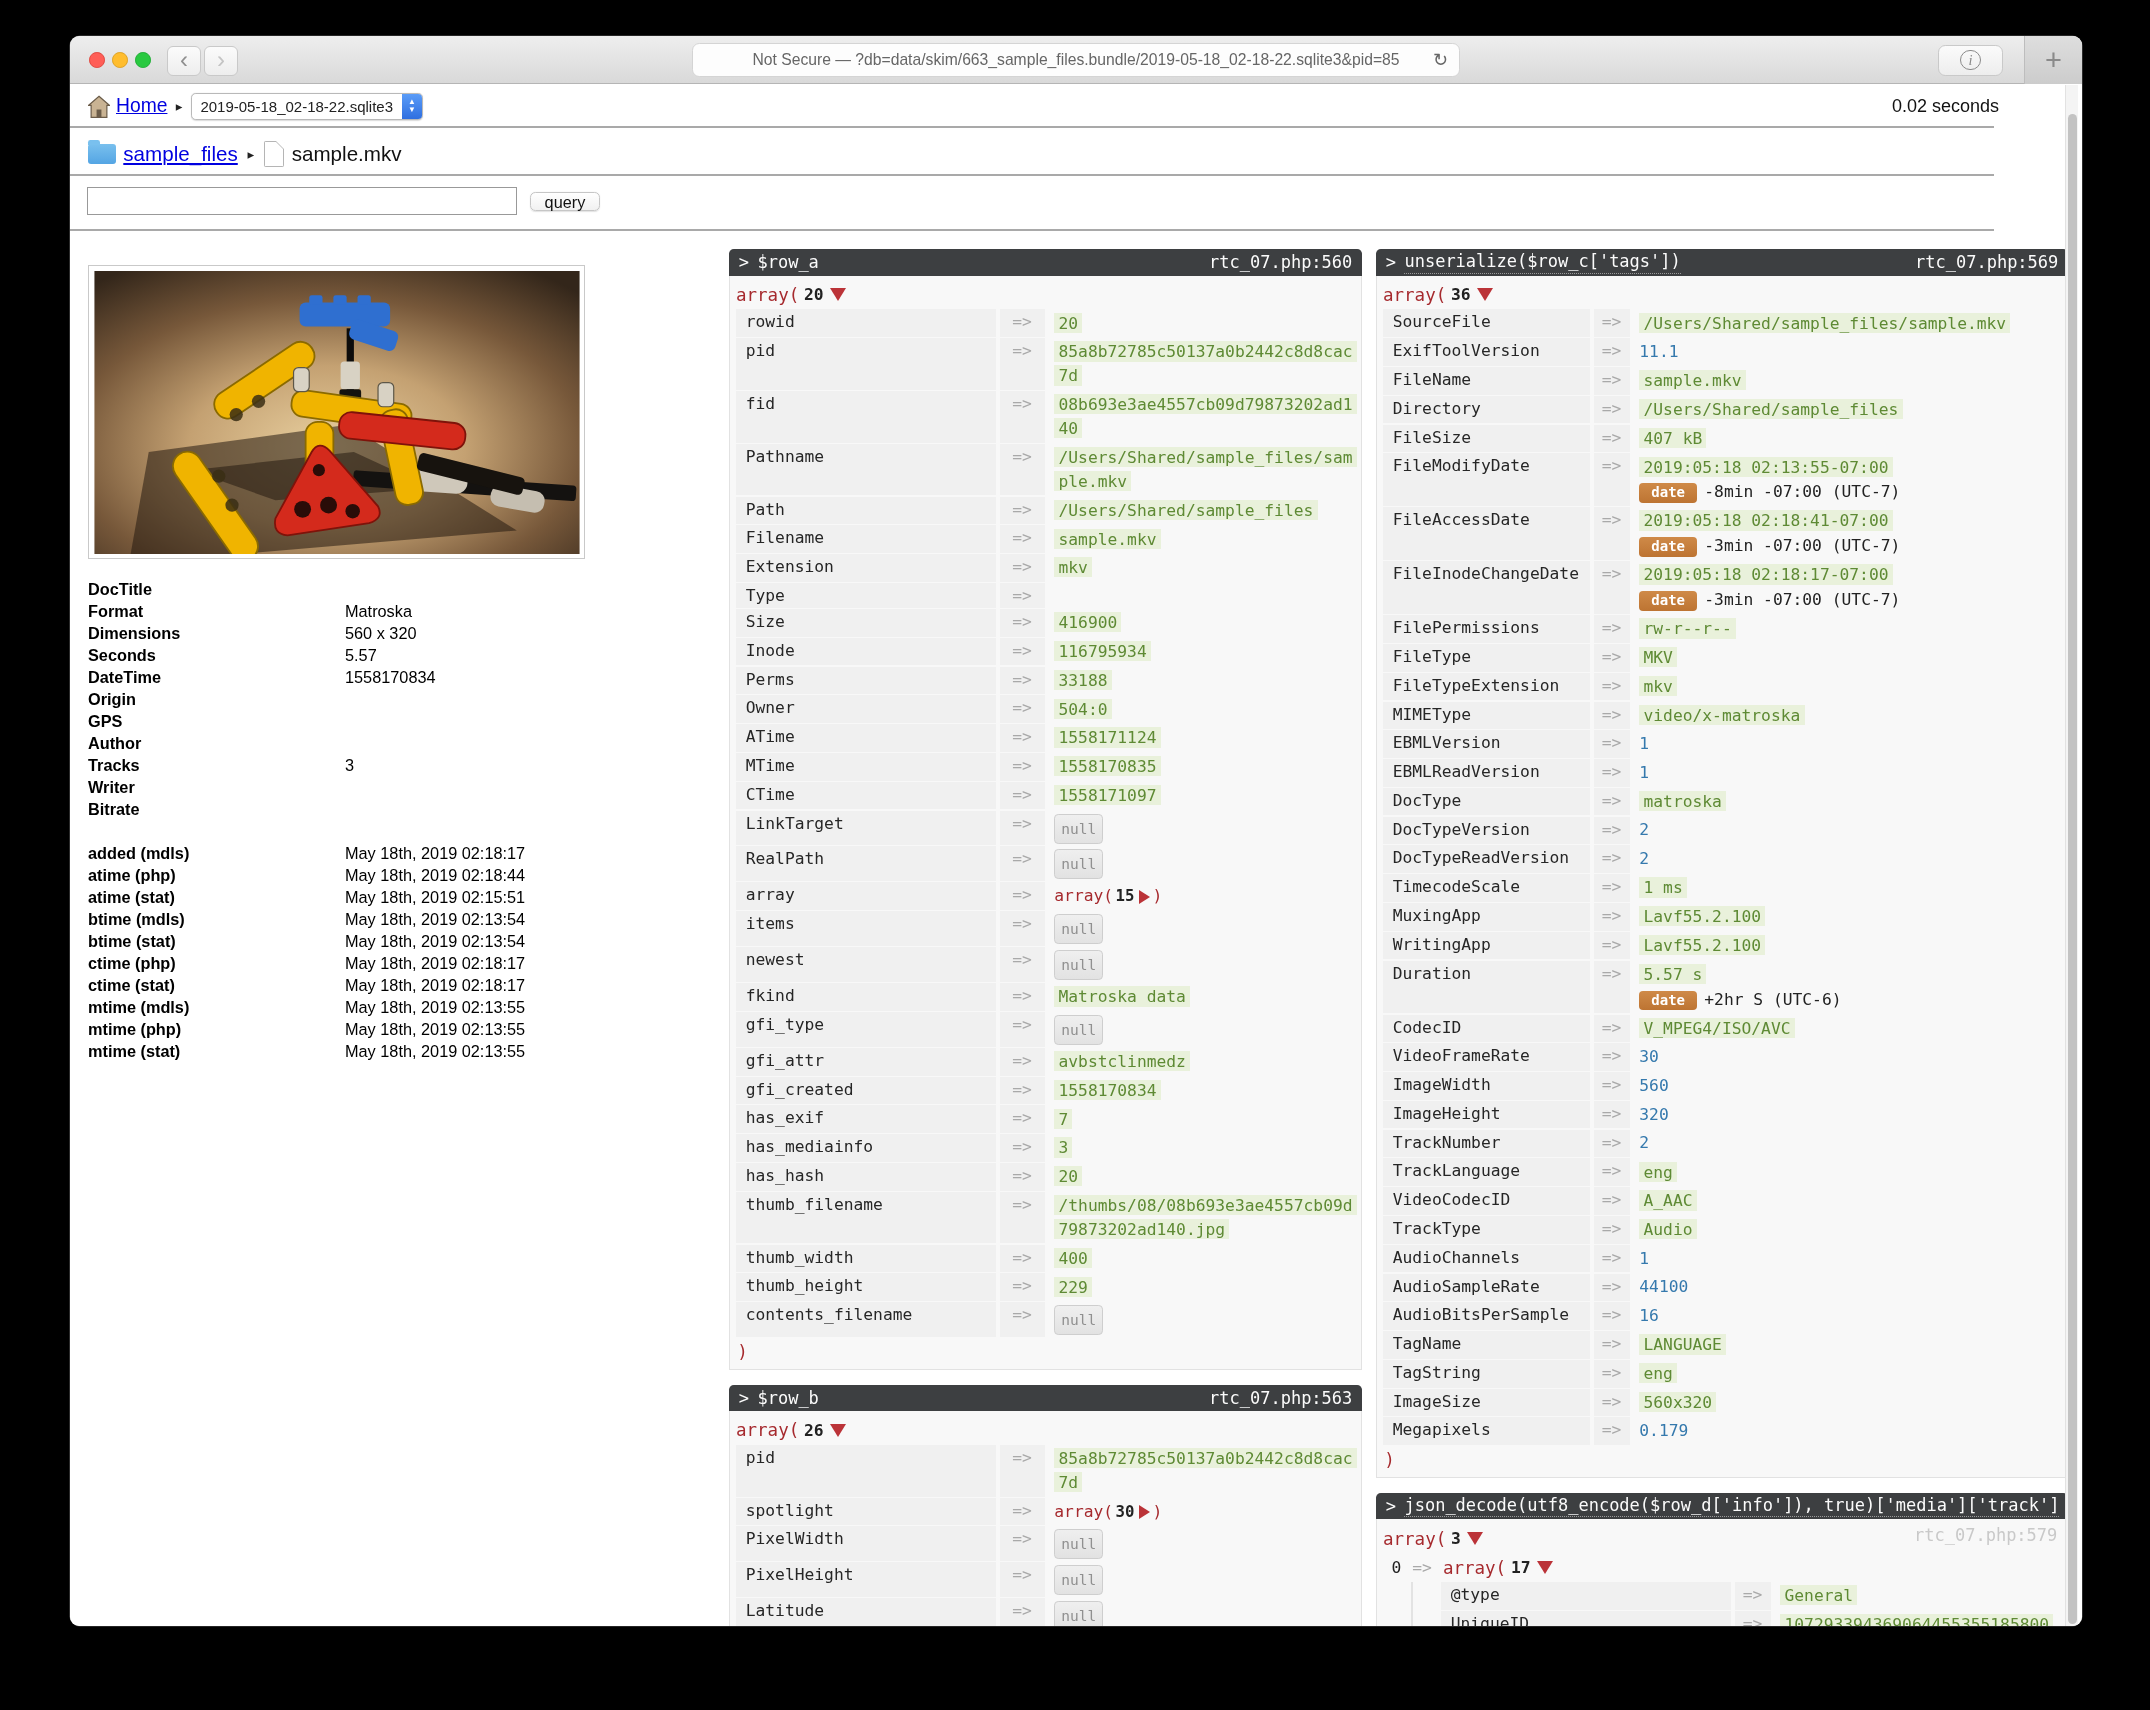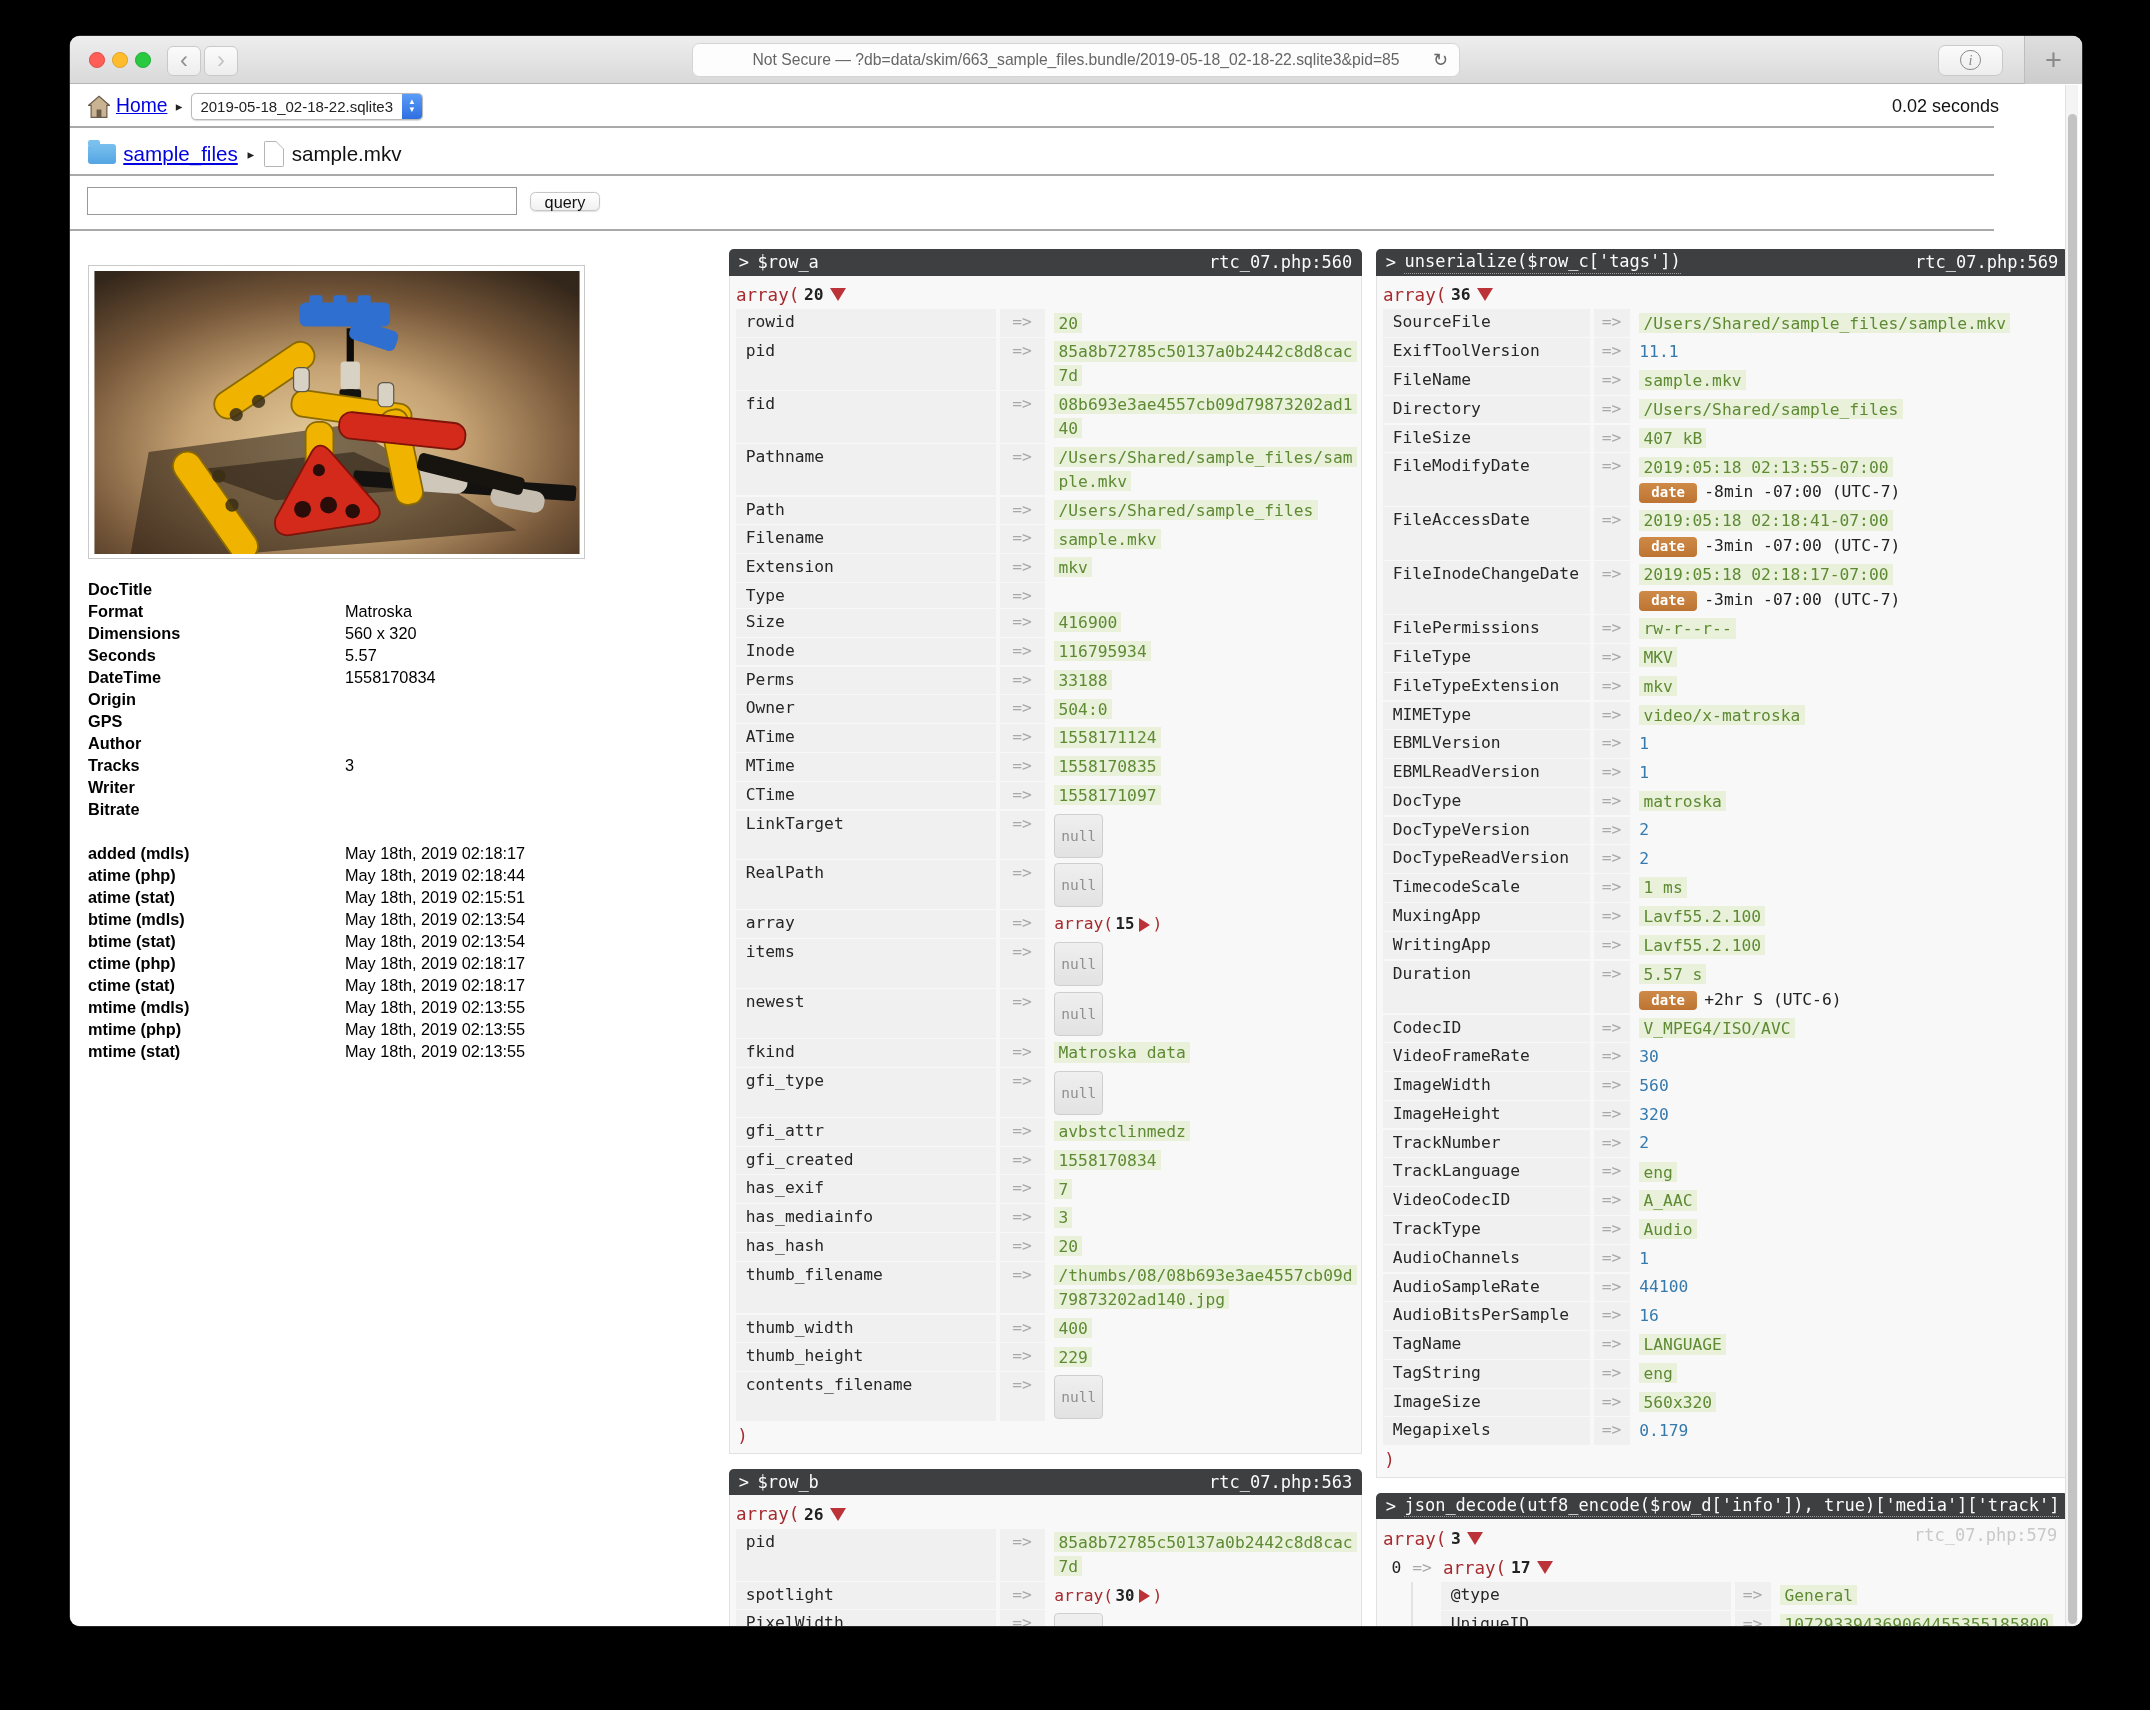--- a/index.html
+++ b/index.html
@@ -73,21 +73,21 @@
   .tri-right{display:inline-block;width:0;height:0;border-top:7.9px solid transparent;border-bottom:7.9px solid transparent;border-left:11.5px solid var(--redb);margin:0 2.4px;vertical-align:-2.4px}
   .closeline{font-size:17.5px;color:var(--red);padding:3.6px 0 0 1.2px}
   .krow{display:flex;align-items:stretch;margin-bottom:1.2px;min-height:25px;font-size:16.3px}
   .kkey{flex:none;width:260px;background:var(--stripe);padding:3px 2.4px 3px 9.7px;color:var(--keyc);overflow:hidden;white-space:nowrap}
   .karr{flex:none;width:45px;background:var(--stripe);margin-left:3.6px;color:#a9a9a9;display:flex;align-items:flex-start;justify-content:center;padding-top:3px}
   .kval{flex:1;padding:1.8px 2.4px 1.8px 9.7px;line-height:24px;word-break:break-all}
   .c3 .kkey{width:207px}
   .c3 .karr{width:36px}
   .vstr{background:var(--greenbg);color:var(--green);padding:0.6px 4.2px;-webkit-box-decoration-break:clone;box-decoration-break:clone}
   .vnum{color:var(--blue)}
-  .vnull{display:inline-block;background:linear-gradient(#efefef,#e2e2e2);border:0.6px solid #cecece;border-radius:4.2px;color:#909090;font-size:14.5px;line-height:18px;padding:12px 6px;margin-top:1.2px}
+  .vnull{display:inline-block;background:linear-gradient(#efefef,#e2e2e2);border:0.6px solid #cecece;border-radius:4.2px;color:#909090;font-size:14.5px;line-height:18px;padding:5px 6px;margin-top:1.2px}
   .vred{color:var(--red)}
   .vcnt{color:#222;font-weight:bold;margin:0 2.4px;font-size:15.7px}
   .extra{display:block;margin-top:1.2px;line-height:24px;color:#222}
   .badge{display:inline-block;background:linear-gradient(#cf8a48,#bd7432);border-radius:4px;color:#fff;font-weight:bold;font-size:14px;line-height:19.3px;padding:0 12px;margin-right:7.3px}
   .dotted-u{border-bottom:1.8px dotted #555;padding-bottom:0.6px}
   
   .jref{position:absolute;right:9.7px;top:6px;color:#c9c9c9;font-size:17px}
   .nestrow{display:flex;align-items:center;height:29px;font-size:16.3px;margin-left:8.5px}
   .nestrow .nk{color:#222;margin-right:11px}
   .nestrow .na{color:#a9a9a9;margin-right:11px}

